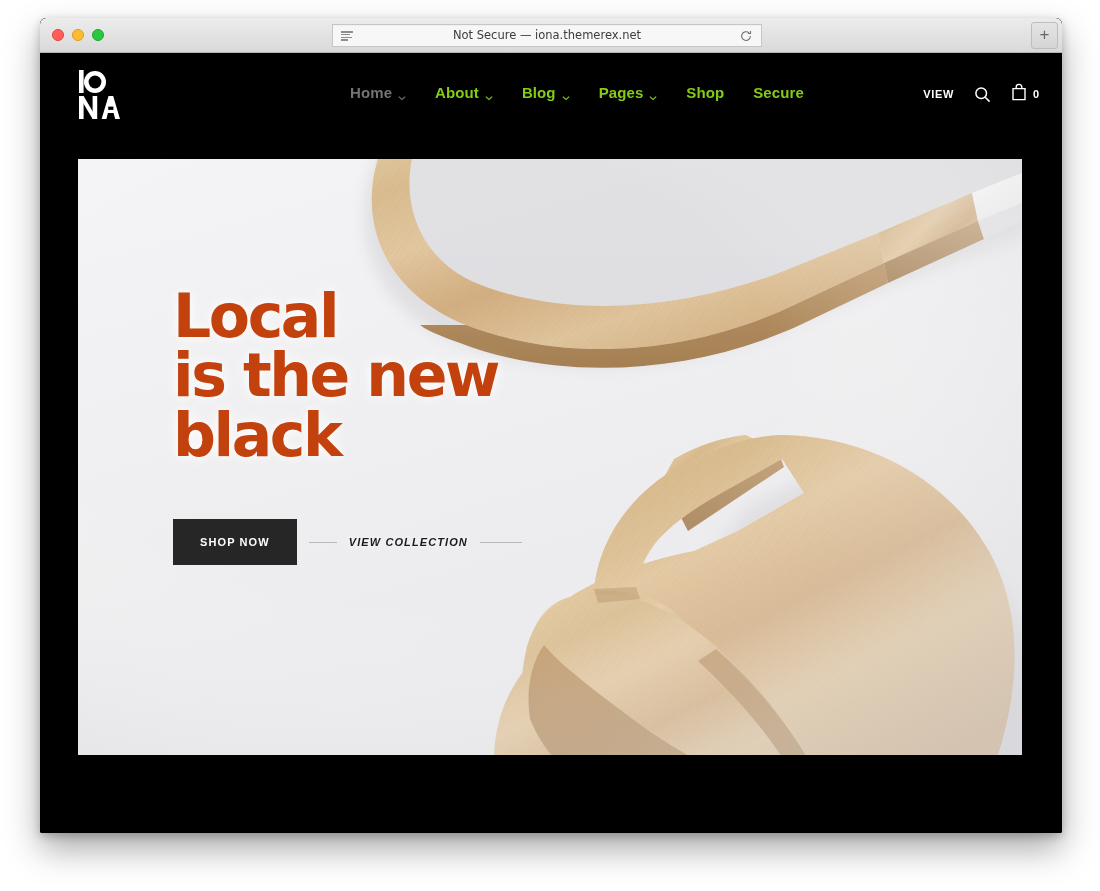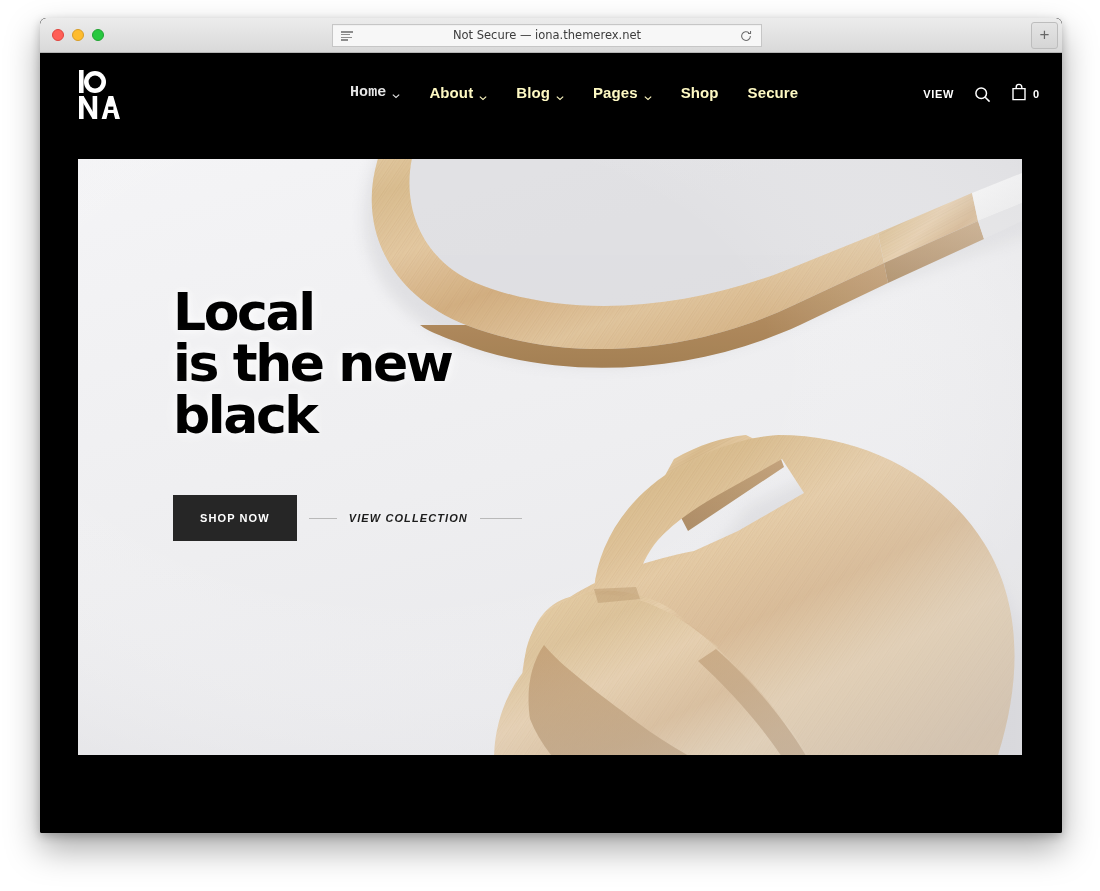--- a/index.html
+++ b/index.html
@@ -88,26 +88,26 @@
     position: absolute; left: 38px; top: 16px;
     width: 42px; height: 52px;
   }
 
   .nav {
     position: absolute; left: 310px; top: 31px;
     display: flex; align-items: center; gap: 29px;
   }
   .nav-item {
     display: flex; align-items: center; gap: 6px;
-    color: #fef9c3;
+    color: #84cc16;
     font-size: 15px; font-weight: bold;
     letter-spacing: 0.1px;
     cursor: pointer;
   }
-  .nav-item.active { color: #e5e5e5; font-family: Liberation Mono, monospace; }
+  .nav-item.active { color: #737373; }
   .nav-item .chev {
     width: 8px; height: 8px; position: relative; top: -1px;
   }
 
   .header-right {
     position: absolute; right: 23px; top: 30px;
     display: flex; align-items: center; gap: 20px;
   }
   .login-link {
     color: #fff; font-size: 11px; font-weight: bold;
@@ -128,24 +128,24 @@
   }
   .hero-photo { position: absolute; inset: 0; }
   .hero-photo svg { display: block; width: 100%; height: 100%; }
 
   .hero-content {
     position: absolute; left: 95px; top: 128px; z-index: 5;
   }
   .hero-title {
     font-family: "DejaVu Sans", sans-serif;
     font-weight: bold;
-    font-size: 52px;
+    font-size: 60px;
     line-height: 0.99;
     letter-spacing: -2.4px;
-    color: #000000;
+    color: #c2410c;
     text-shadow: 0 0 9px rgba(255,255,255,0.85), 0 0 18px rgba(255,255,255,0.6);
   }
   .hero-title span { display: block; }
 
   .hero-actions {
     display: flex; align-items: center;
     margin-top: 54px;
   }
   .btn-primary {
     background: #262626; color: #fff;

